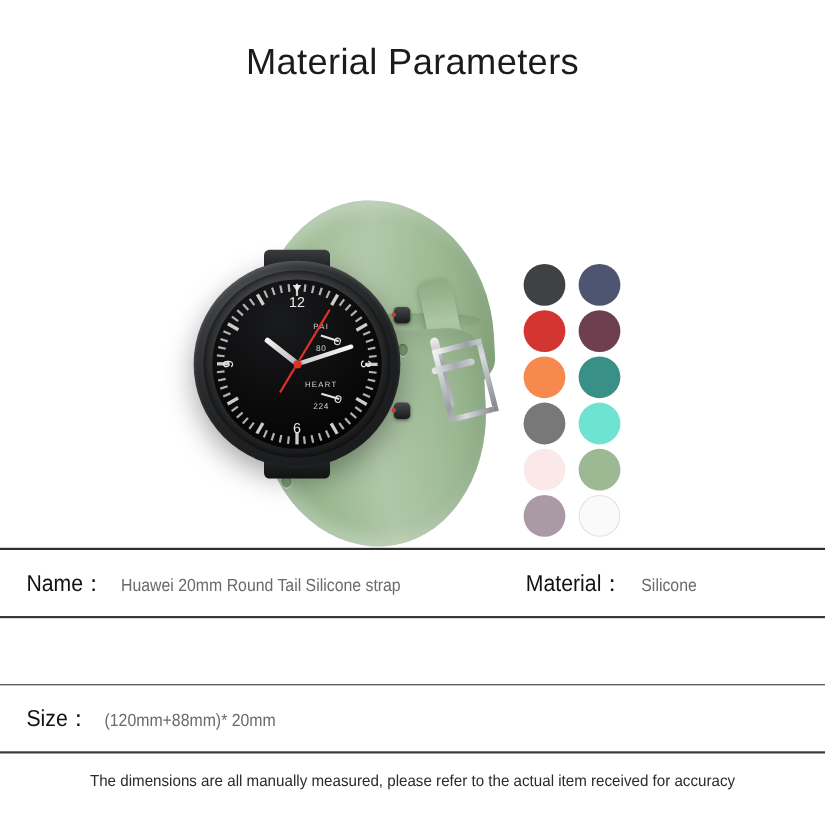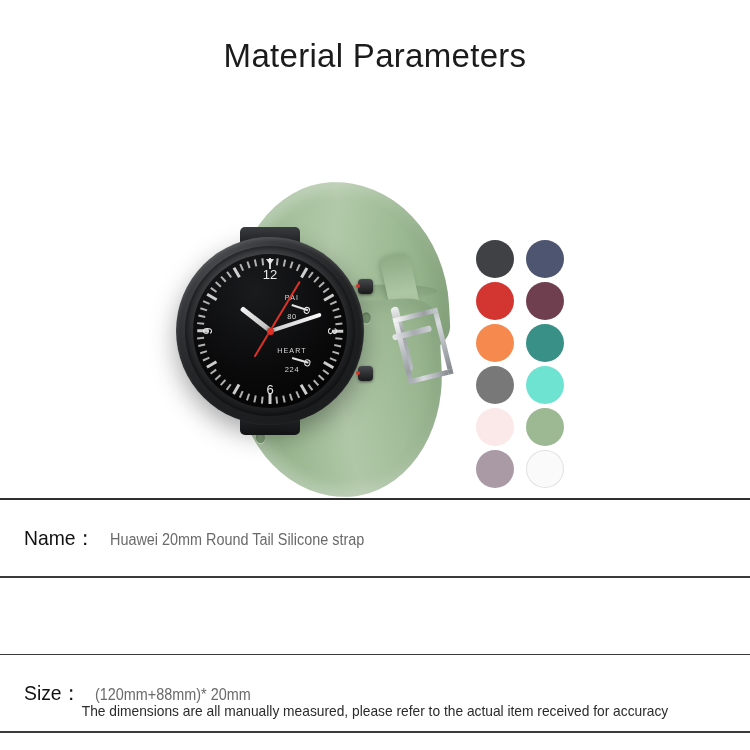--- a/index.html
+++ b/index.html
@@ -343,21 +343,21 @@
   }
   .rule {
     width: 750px;
     background: #2f2f2f;
   }
   .rule-strong { height: 2px; }
   .rule-light { height: 1.5px; background: #3a3a3a; }
 
   .spec-row {
     position: relative;
-    height: 76px;
+    height: 60px;
     display: flex;
     align-items: center;
   }
   .spec-cell {
     display: flex;
     align-items: baseline;
     white-space: nowrap;
   }
   .spec-cell-left  { position: absolute; left: 24px; }
   .spec-cell-right { position: absolute; left: 478px; }
@@ -562,20 +562,24 @@
 
 <div class="spec-table">
 
   <div class="rule rule-strong"></div>
 
   <div class="spec-row">
     <div class="spec-cell spec-cell-left">
       <span class="spec-label">Name：</span>
       <span class="spec-value">Huawei 20mm Round Tail Silicone strap</span>
     </div>
+    <div class="spec-cell spec-cell-right">
+      <span class="spec-label">Material：</span>
+      <span class="spec-value">Silicone</span>
+    </div>
   </div>
 
   <div class="rule rule-light"></div>
 
   <div class="spec-row">
   </div>
 
   <div class="rule rule-light"></div>
 
   <div class="spec-row">

